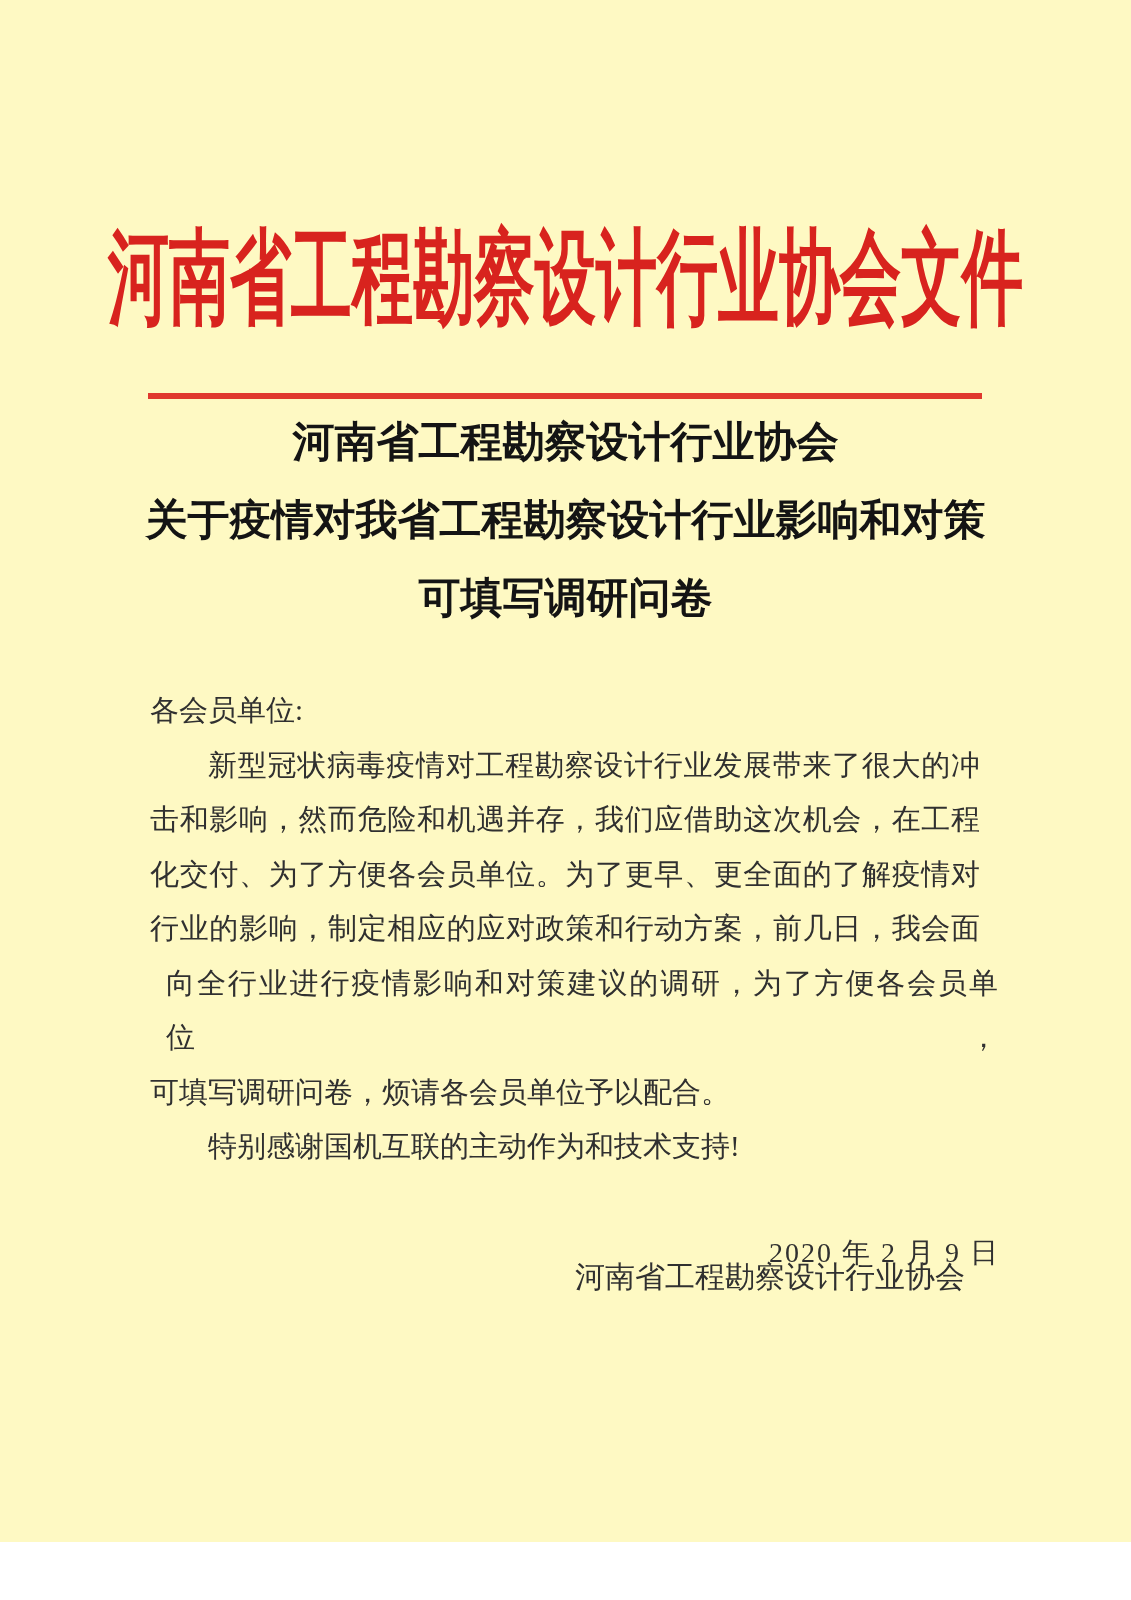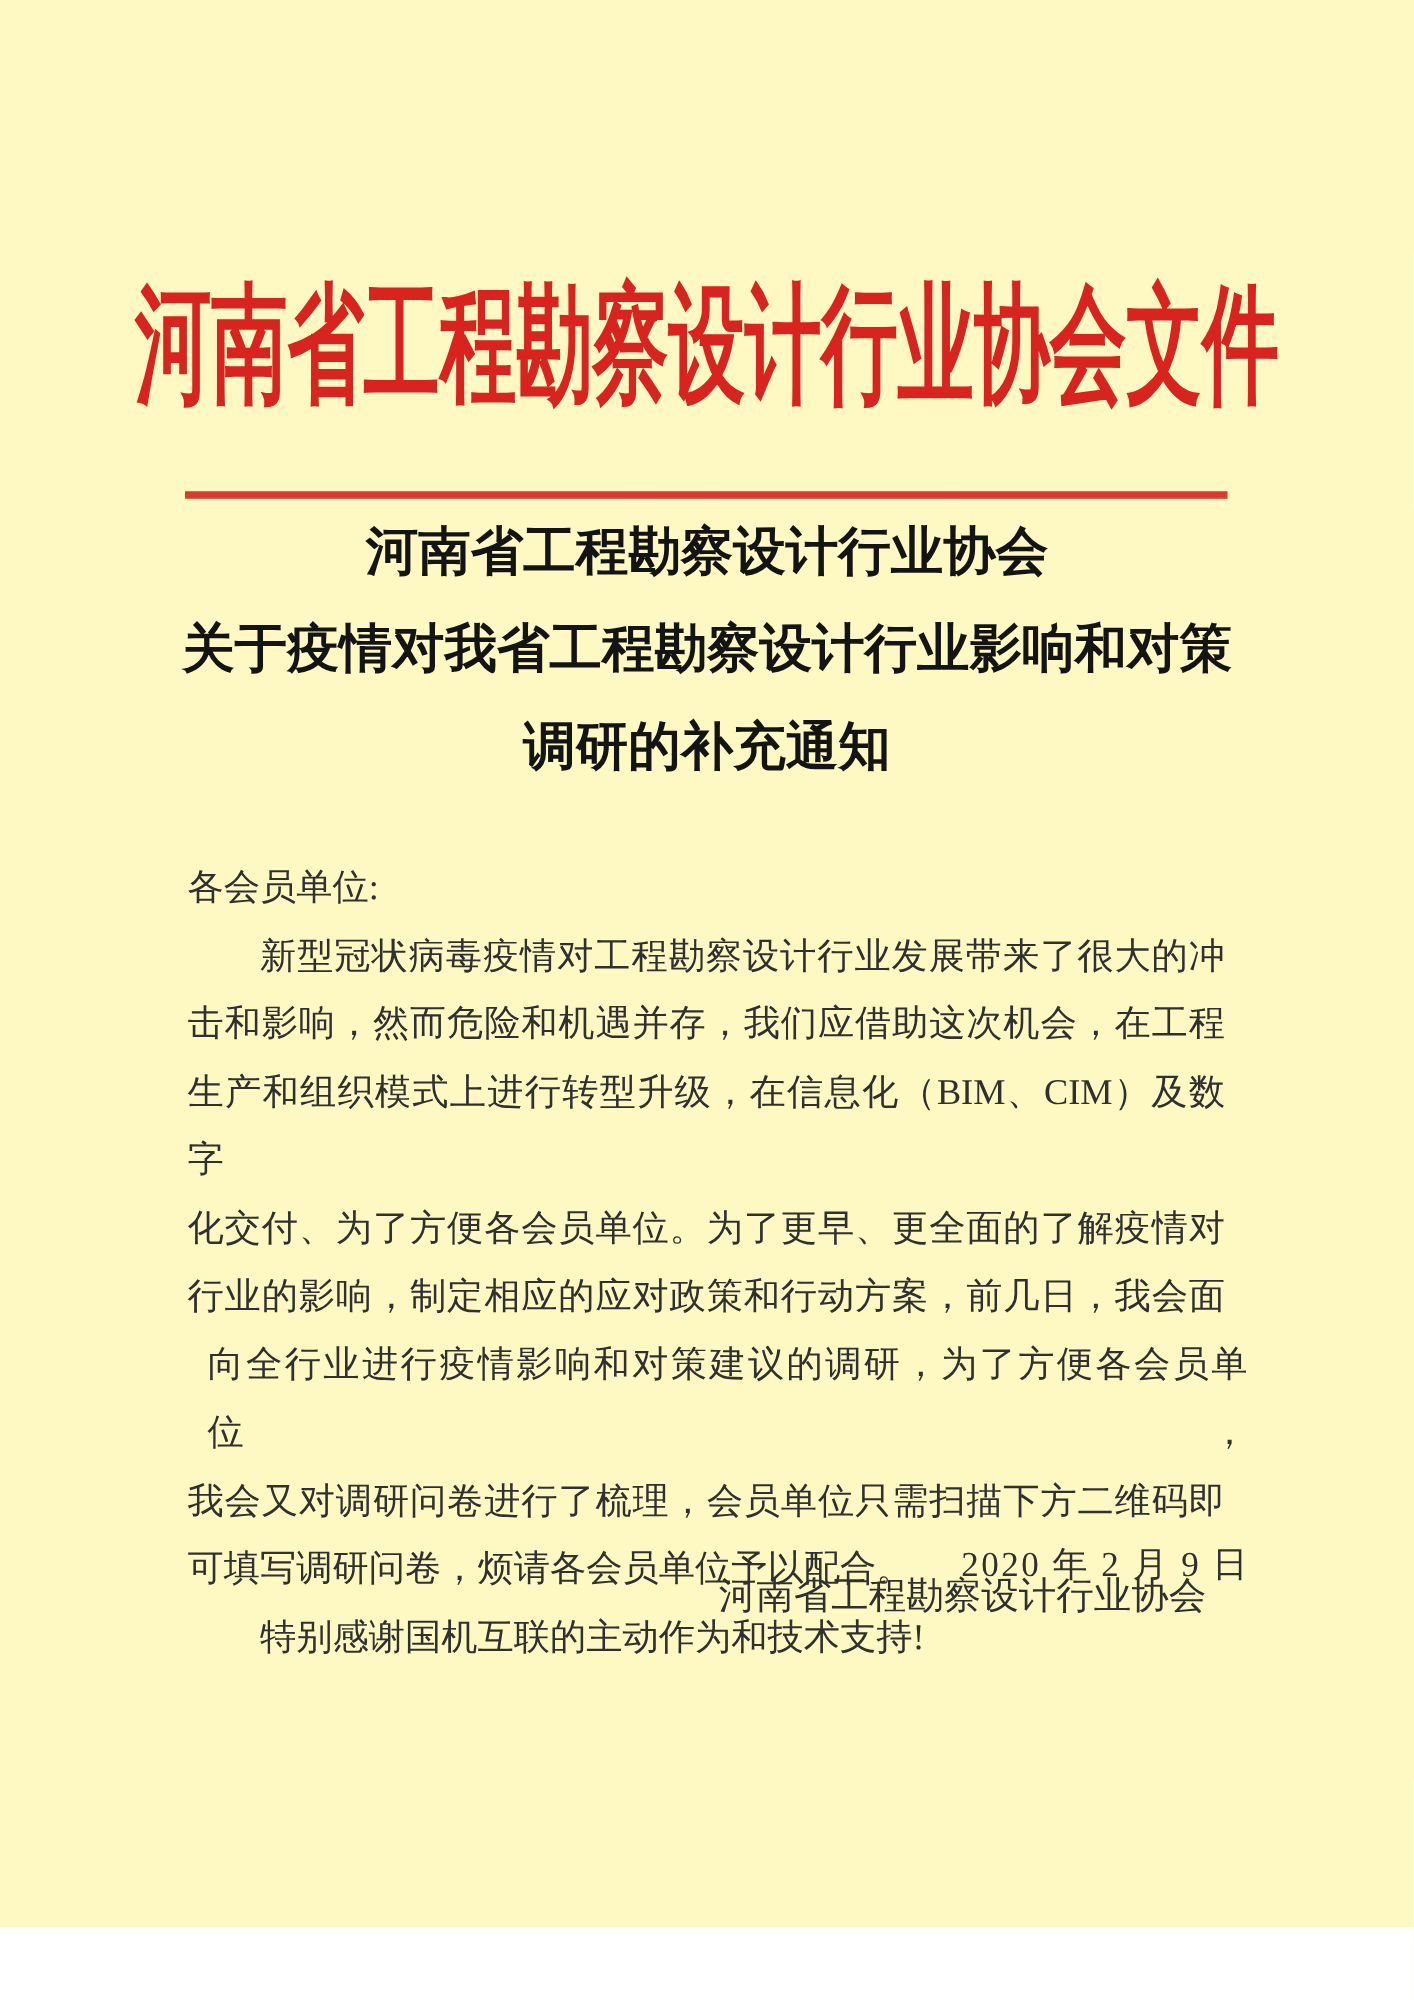--- a/index.html
+++ b/index.html
@@ -83,32 +83,30 @@
 
 <div class="page">
 
   <div class="letterhead">河南省工程勘察设计行业协会文件</div>
 
   <div class="red-rule"></div>
 
   <div class="doc-title">
     <div class="t-line">河南省工程勘察设计行业协会</div>
     <div class="t-line">关于疫情对我省工程勘察设计行业影响和对策</div>
-    <div class="t-line">调研的补充通知</div>
+    <div class="t-line">可填写调研问卷</div>
   </div>
 
   <div class="body-block">
     <div class="body-line plain">各会员单位:</div>
     <div class="body-line indent">新型冠状病毒疫情对工程勘察设计行业发展带来了很大的冲</div>
     <div class="body-line">击和影响，然而危险和机遇并存，我们应借助这次机会，在工程</div>
-    <div class="body-line">生产和组织模式上进行转型升级，在信息化（BIM、CIM）及数字</div>
     <div class="body-line">化交付、为了方便各会员单位。为了更早、更全面的了解疫情对</div>
     <div class="body-line">行业的影响，制定相应的应对政策和行动方案，前几日，我会面</div>
     <div class="body-line hang">向全行业进行疫情影响和对策建议的调研，为了方便各会员单位，</div>
-    <div class="body-line">我会又对调研问卷进行了梳理，会员单位只需扫描下方二维码即</div>
     <div class="body-line plain">可填写调研问卷，烦请各会员单位予以配合。</div>
     <div class="body-line plain indent">特别感谢国机互联的主动作为和技术支持!</div>
   </div>
 
   <div class="sig-org">河南省工程勘察设计行业协会</div>
 
   <div class="sig-date">2020 年 2 月 9 日</div>
 
 </div>
 

